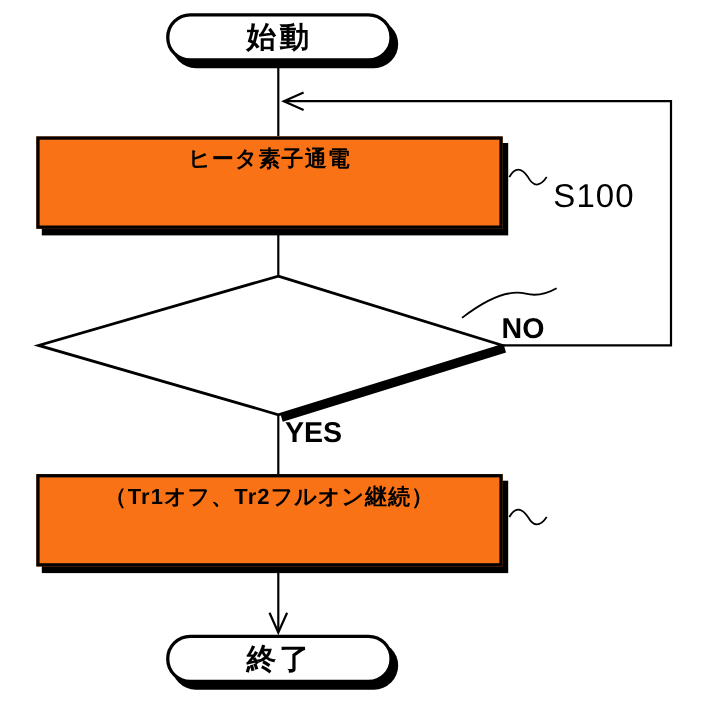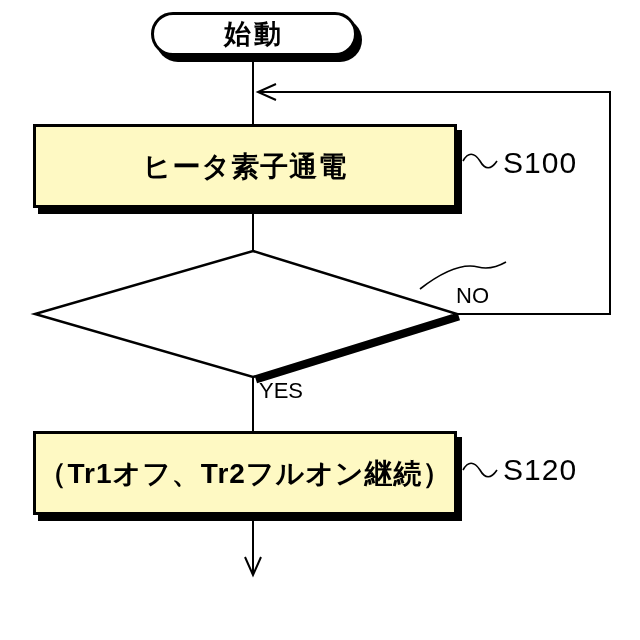--- a/index.html
+++ b/index.html
@@ -40,29 +40,29 @@
     letter-spacing: 3px;
   }
   .terminal.start { left: 151px; top: 12px; }
   .terminal.end   { left: 151px; top: 577px; }
   .process {
     position: absolute;
     left: 33px;
     width: 424px;
     height: 84px;
     border: 3px solid #000;
-    background: #fef9c3;
+    background: #f97316;
     box-shadow: 5px 6px 0 #000;
     box-sizing: border-box;
     display: flex;
     flex-direction: column;
     align-items: center;
-    justify-content: center;
+    justify-content: space-between;
     text-align: center;
-    font-size: 28px;
+    font-size: 20px;
     font-weight: 600;
     letter-spacing: 1px;
     line-height: 37px;
     white-space: nowrap;
   }
   .process.s100 { top: 124px; }
   .process.s120 { top: 431px; }
   .diamond-text {
     position: absolute;
     left: 45px;
@@ -75,27 +75,27 @@
     white-space: nowrap;
   }
   .ref-label {
     position: absolute;
     left: 503px;
     font-size: 30px;
     font-weight: 500;
     letter-spacing: 1px;
     line-height: 1;
   }
-  .ref-label.s100 { top: 148px; }
+  .ref-label.s100 { top: 164px; }
   .ref-label.s110 { top: 244px; }
   .ref-label.s120 { top: 455px; }
   .branch-label {
     position: absolute;
-    font-size: 22px;
-    font-weight: 400;
+    font-size: 26px;
+    font-weight: 700;
     line-height: 1;
   }
   .branch-label.no  { left: 456px; top: 285px; }
   .branch-label.yes { left: 259px; top: 380px; text-align: center; }
 </style>
 </head>
 <body>
 
 <div class="canvas">
 
@@ -129,16 +129,18 @@
     <div>ヒータ素子通電</div>
   </div>
   <div class="ref-label s100">S100</div>
 
   <div class="branch-label no">NO</div>
   <div class="branch-label yes">YES</div>
 
   <div class="process s120">
     <div>（Tr1オフ、Tr2フルオン継続）</div>
   </div>
-  <div class="ref-label s120">S120</div>
 
+  <div class="terminal end">
+    <span>終了</span>
+  </div>
 
 </div>
 
 </body></html>

